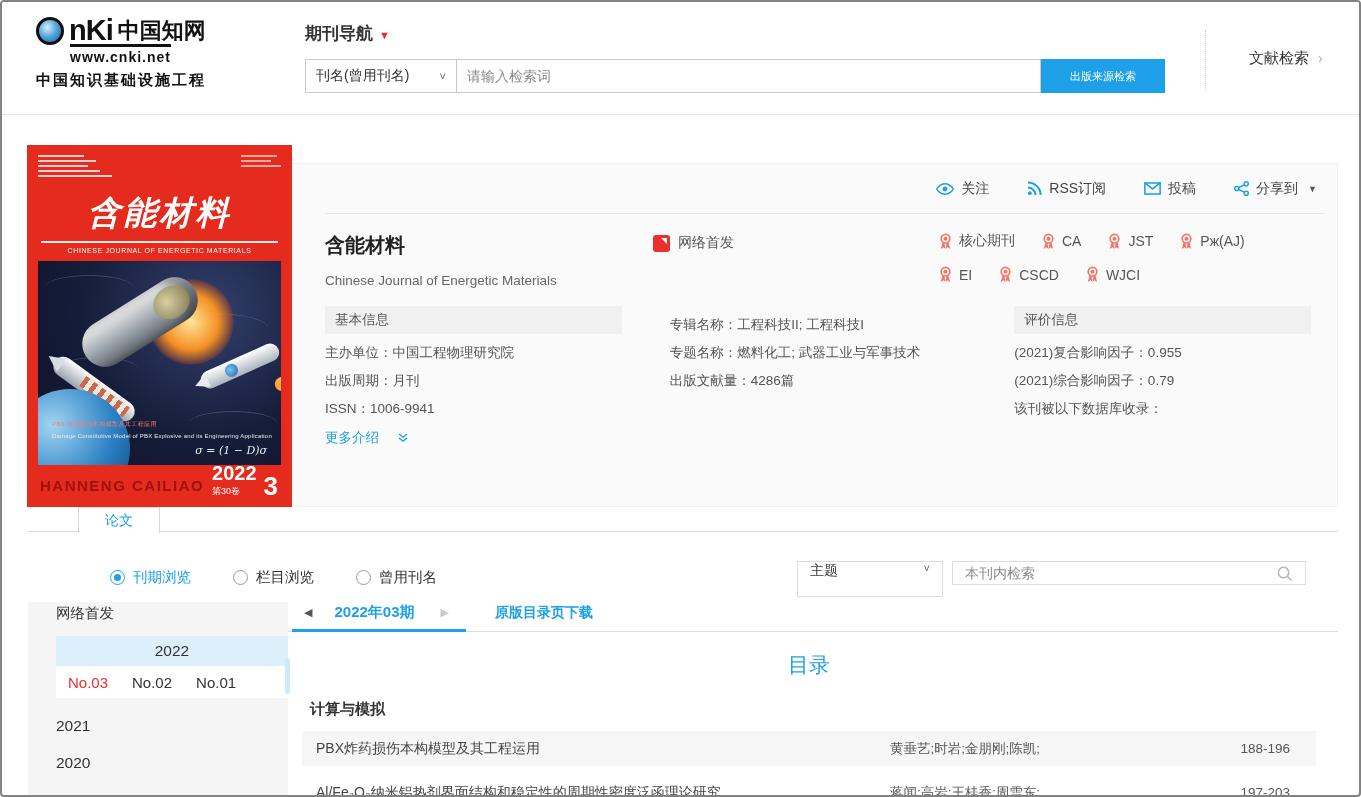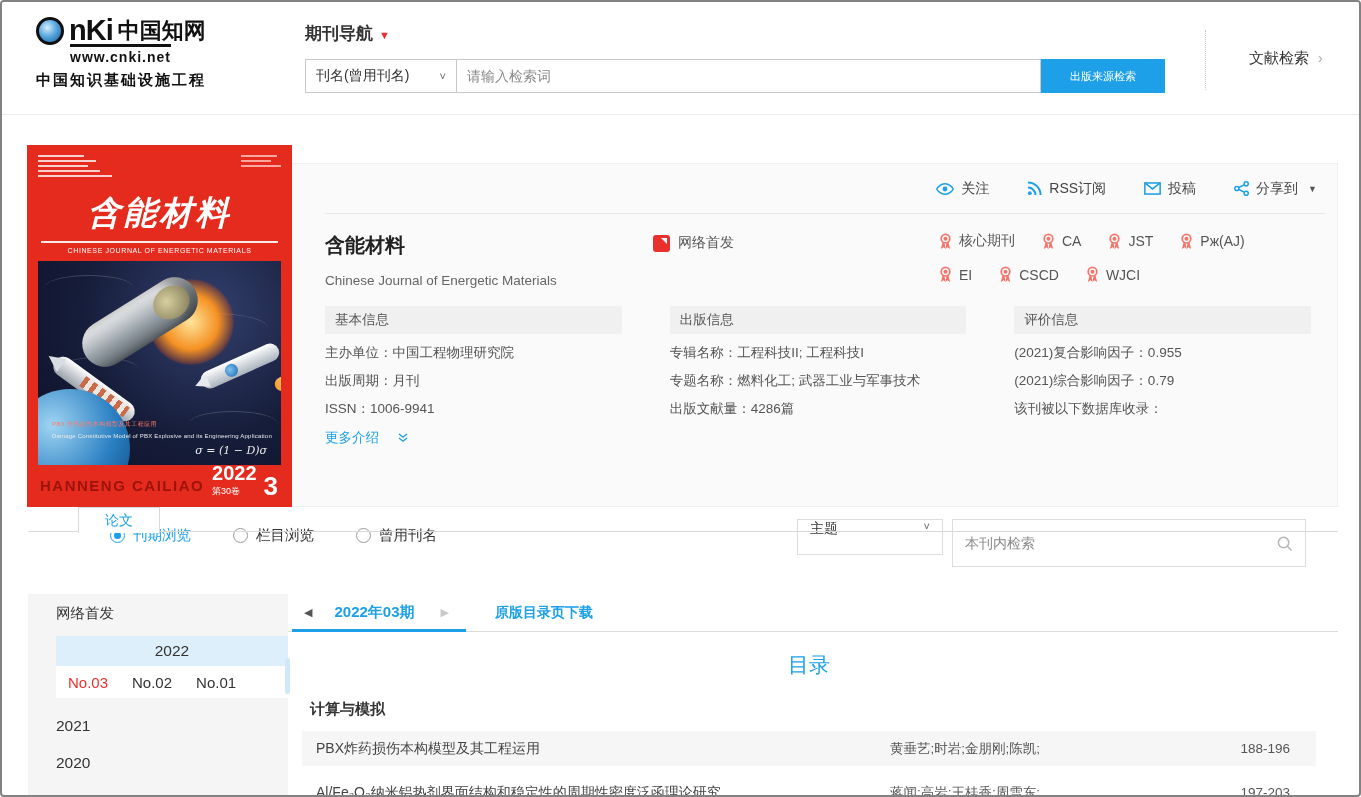--- a/index.html
+++ b/index.html
@@ -109,30 +109,30 @@
   .icol-row { font-size:13.5px; color:#555; margin-top:10px; line-height:1.35; }
   .more-link { color:#1da0e8; font-size:13.5px; margin-top:10px; display:inline-flex; align-items:center; gap:19px; cursor:pointer; }
 
   
   .tab-row { position:absolute; left:26px; top:505px; width:1310px; height:25px; border-bottom:1px solid #d9d9d9; z-index:3; }
   .paper-tab { position:absolute; left:50px; top:0; width:82px; height:26px; background:#fff;
                border:1px solid #d9d9d9; border-bottom:none; color:#1da0e8; font-size:14px;
                text-align:center; line-height:24px; cursor:pointer; }
 
   
-  .browse-row { position:absolute; left:26px; top:512px; width:1310px; height:46px; background:#fff; z-index:2; }
+  .browse-row { position:absolute; left:26px; top:554px; width:1310px; height:46px; background:#fff; z-index:2; }
   .radios { position:absolute; left:82px; top:12px; display:flex; gap:42px; }
   .radio { display:flex; align-items:center; gap:8px; font-size:14.5px; color:#333; cursor:pointer; }
   .rdot { width:15px; height:15px; border-radius:50%; border:1px solid #9b9b9b; background:#fff; position:relative; flex:0 0 auto; }
   .radio.checked { color:#1da0e8; }
   .radio.checked .rdot { border-color:#1da0e8; }
   .radio.checked .rdot::after { content:""; position:absolute; inset:3px; border-radius:50%; background:#1da0e8; }
   .topic-select { position:absolute; left:769px; top:5px; width:146px; height:36px; border:1px solid #ddd; background:#fff;
                   display:flex; justify-content:space-between; padding:0 12px; font-size:14px; color:#333; cursor:pointer; }
-  .toc-search { position:absolute; left:924px; top:5px; width:354px; height:48px; border:1px solid #ddd; background:#fff;
+  .toc-search { position:absolute; left:924px; top:5px; width:354px; height:24px; border:1px solid #ddd; background:#fff;
                 display:flex; align-items:center; padding:11px 12px; }
   .toc-search input { flex:1; border:none; outline:none; font-size:14px; color:#333; background:transparent; }
 
   
   .list-area { position:absolute; left:26px; top:592px; width:1310px; height:201px; display:flex; align-items:stretch; }
   .sidebar { width:260px; background:#f5f5f5; padding:10px 0 0 28px; flex:0 0 auto; }
   .fp-link { font-size:14.5px; color:#333; cursor:pointer; }
   .year-block { margin-top:13px; width:232px; }
   .year-head { background:#ddeffb; height:30px; line-height:30px; text-align:center; font-size:15.5px; color:#333; cursor:pointer; }
   .issues { background:#fff; height:32px; display:flex; align-items:center; gap:24px; padding-left:12px; font-size:15px; }
@@ -357,21 +357,20 @@
         <div class="icol-row">出版周期：月刊</div>
         <div class="icol-row">ISSN：1006-9941</div>
         <div class="more-link">
           <span>更多介绍</span>
           <svg width="10" height="10" viewBox="0 0 10 10">
               <path d="M1 1l4 3.2L9 1M1 5l4 3.2L9 5" fill="none" stroke="#1da0e8" stroke-width="1.4"></path>
             </svg>
         </div>
       </div>
       <div class="icol">
-        <div class="icol-head">出版信息</div>
         <div class="icol-row">专辑名称：工程科技II; 工程科技I</div>
         <div class="icol-row">专题名称：燃料化工; 武器工业与军事技术</div>
         <div class="icol-row">出版文献量：4286篇</div>
       </div>
       <div class="icol">
         <div class="icol-head">评价信息</div>
         <div class="icol-row">(2021)复合影响因子：0.955</div>
         <div class="icol-row">(2021)综合影响因子：0.79</div>
         <div class="icol-row">该刊被以下数据库收录：</div>
       </div>

